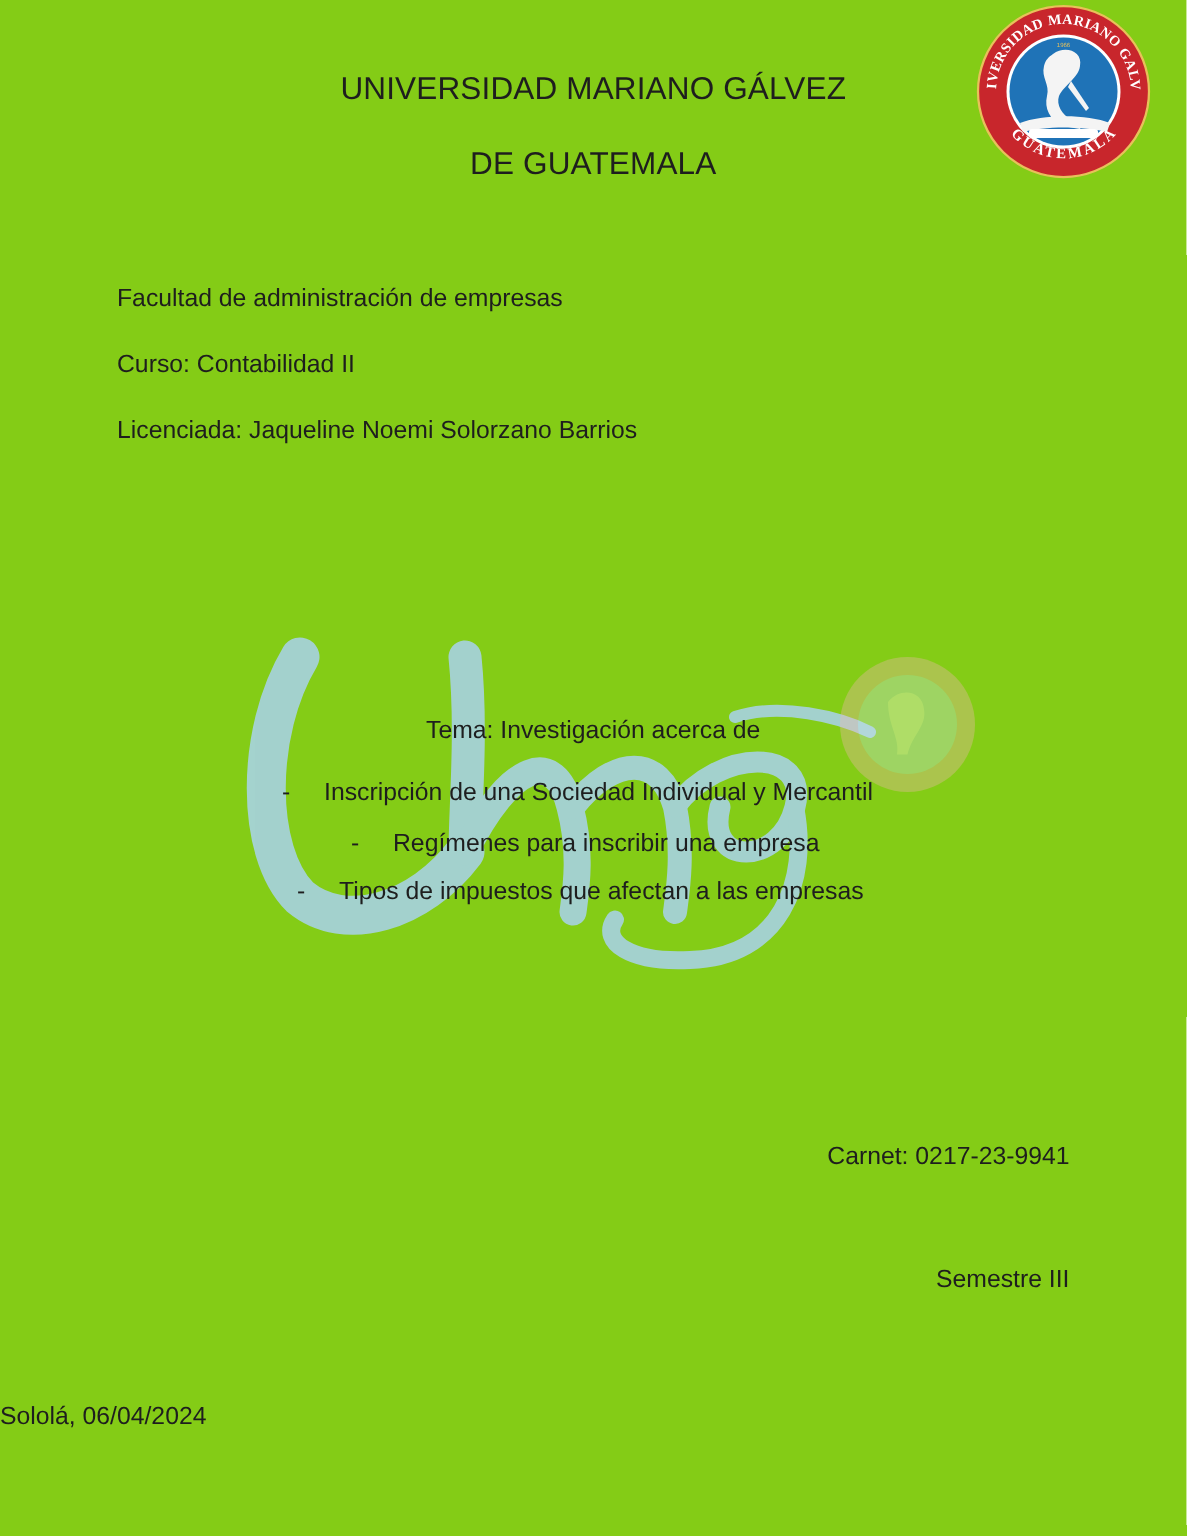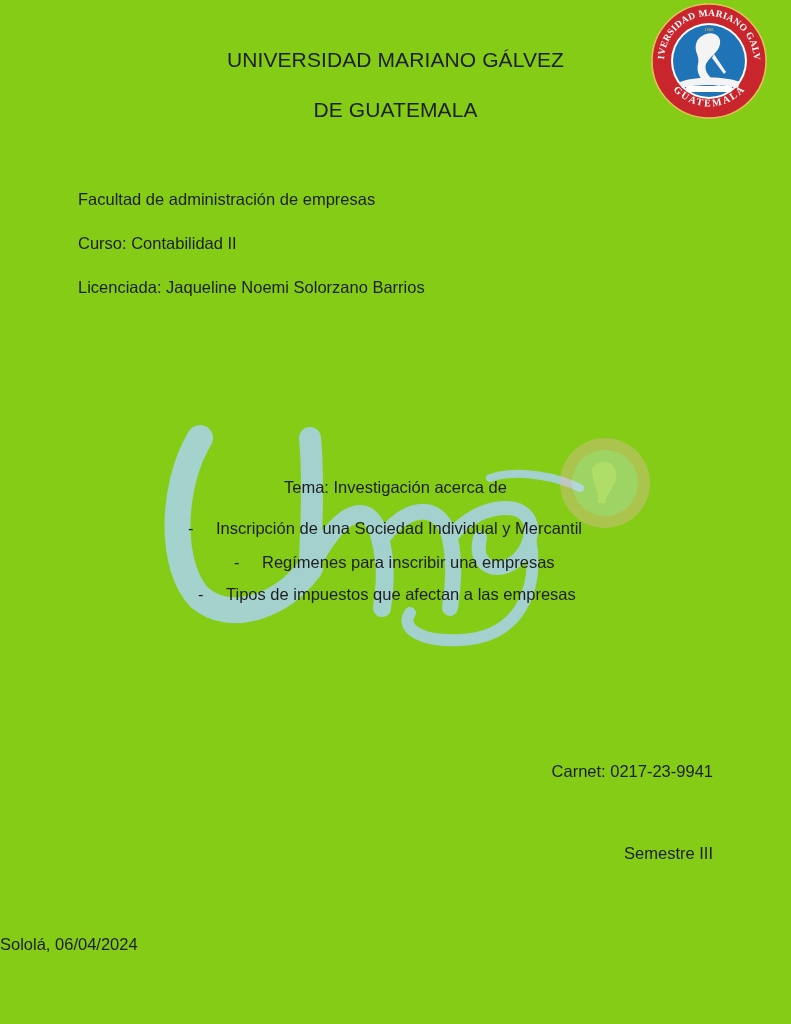--- a/index.html
+++ b/index.html
@@ -121,21 +121,21 @@
   <div class="abs info i3">Licenciada: Jaqueline Noemi Solorzano Barrios</div>
 
   <div class="abs topic topic-head">Tema: Investigación acerca de</div>
 
   <div class="abs topic bullet-row b1">
     <span class="dash">-</span>
     <span>Inscripción de una Sociedad Individual y Mercantil</span>
   </div>
   <div class="abs topic bullet-row b2">
     <span class="dash">-</span>
-    <span>Regímenes para inscribir una empresas</span>
+    <span>Regímenes para inscribir una empresa</span>
   </div>
   <div class="abs topic bullet-row b3">
     <span class="dash">-</span>
     <span>Tipos de impuestos que afectan a las empresas</span>
   </div>
 
   <div class="abs author a2">Carnet: 0217-23-9941</div>
   <div class="abs author a3">Semestre III</div>
 
   <div class="abs footer">Sololá, 06/04/2024</div>

